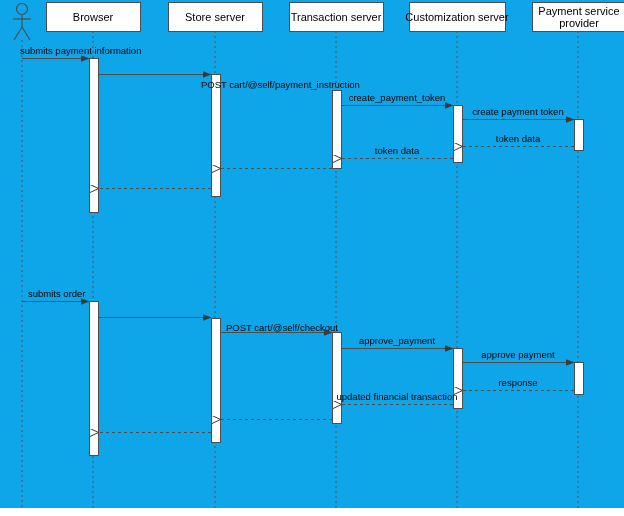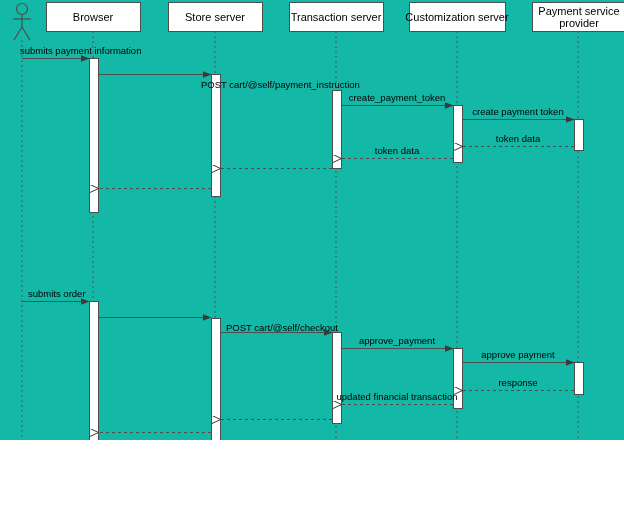--- a/index.html
+++ b/index.html
@@ -3,22 +3,22 @@
 <meta charset="utf-8">
 <style>
   html, body {
     margin: 0;
     padding: 0;
     background: #ffffff;
   }
   #canvas {
     position: relative;
     width: 624px;
-    height: 440px;
-    background: #14b8a6;
+    height: 508px;
+    background: #0ea5e9;
     overflow: hidden;
     font-family: "Liberation Sans", sans-serif;
   }
   #diagram-svg {
     position: absolute;
     left: 0;
     top: 0;
   }
   .participant-label,
   .message-label,

